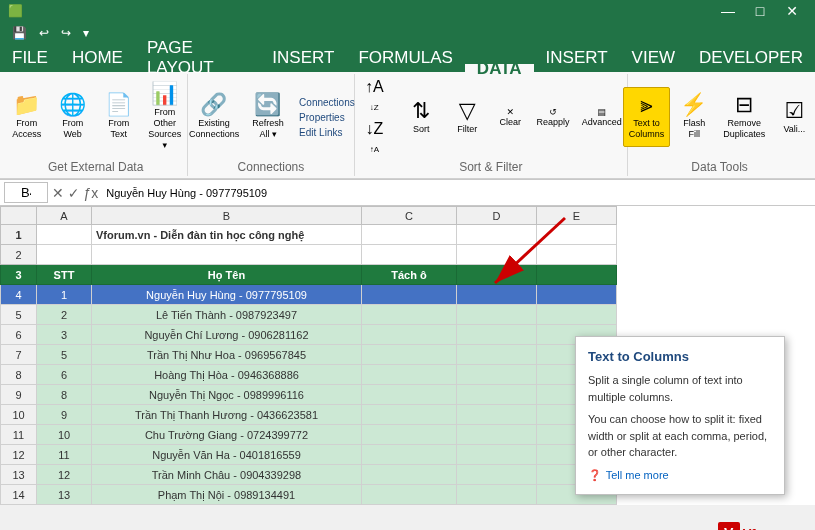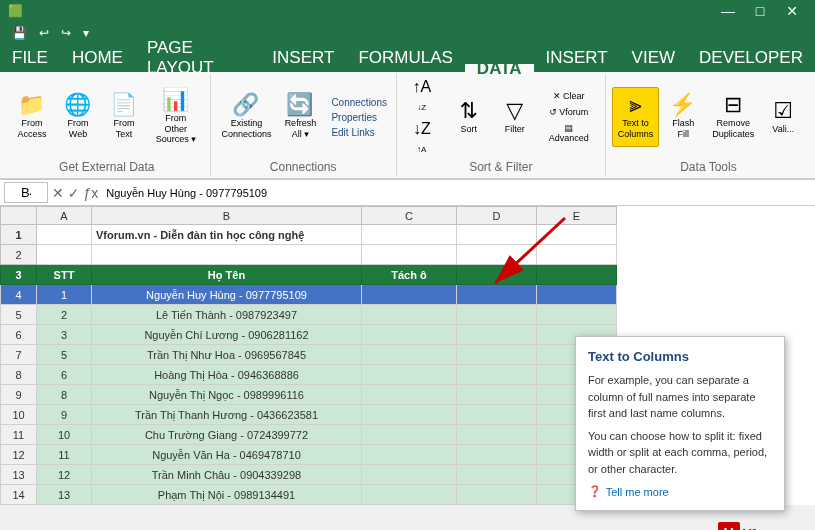--- a/index.html
+++ b/index.html
@@ -405,26 +405,26 @@
           </button>
         </div>
         <button class="ribbon-btn">
           <span class="ribbon-btn-icon">⇅</span>
           <span class="ribbon-btn-label">Sort</span>
         </button>
         <button class="ribbon-btn">
           <span class="ribbon-btn-icon">▽</span>
           <span class="ribbon-btn-label">Filter</span>
         </button>
-        <div style="display:flex;flex-direction:column;gap:2px;justify-content:center;">
+        <div style="display:flex;gap:2px;justify-content:center;">
           <button class="ribbon-btn-small">
             <span>✕ Clear</span>
           </button>
           <button class="ribbon-btn-small">
-            <span>↺ Vforum</span>
+            <span>↺ Reapply</span>
           </button>
           <button class="ribbon-btn-small">
             <span>▤ Advanced</span>
           </button>
         </div>
       </div>
       <div class="ribbon-group-label">Sort &amp; Filter</div>
     </div>
 
     <div class="ribbon-group" style="min-width:160px;">
@@ -581,21 +581,21 @@
             <td>10</td>
             <td>Chu Trường Giang - 0724399772</td>
             <td></td>
             <td></td>
             <td></td>
           </tr>
 
           <tr class="data-row">
             <td class="row-num">12</td>
             <td>11</td>
-            <td>Nguyễn Văn Ha - 0469478710</td>
+            <td>Nguyễn Văn Ha - 0401816559</td>
             <td></td>
             <td></td>
             <td></td>
           </tr>
 
           <tr class="data-row">
             <td class="row-num">13</td>
             <td>12</td>
             <td>Trần Minh Châu - 0904339298</td>
             <td></td>
@@ -611,21 +611,21 @@
             <td></td>
             <td></td>
           </tr>
         </tbody>
       </table>
     </div>
   </div>
 
   <div class="tooltip-popup">
     <div class="tooltip-title">Text to Columns</div>
-    <div class="tooltip-desc">For example, you can separate a column of full names into separate first and last name columns.</div>
+    <div class="tooltip-desc">Split a single column of text into multiple columns.</div>
     <div class="tooltip-desc">You can choose how to split it: fixed width or split at each comma, period, or other character.</div>
     <div class="tooltip-link">
       <span>❓</span>
       <span>Tell me more</span>
     </div>
   </div>
 
   <svg class="arrow-overlay" width="120" height="90" style="position:absolute;top:2px;right:230px;">
     <defs>
       <marker id="arrowhead" markerWidth="10" markerHeight="7" refX="10" refY="3.5" orient="auto">

